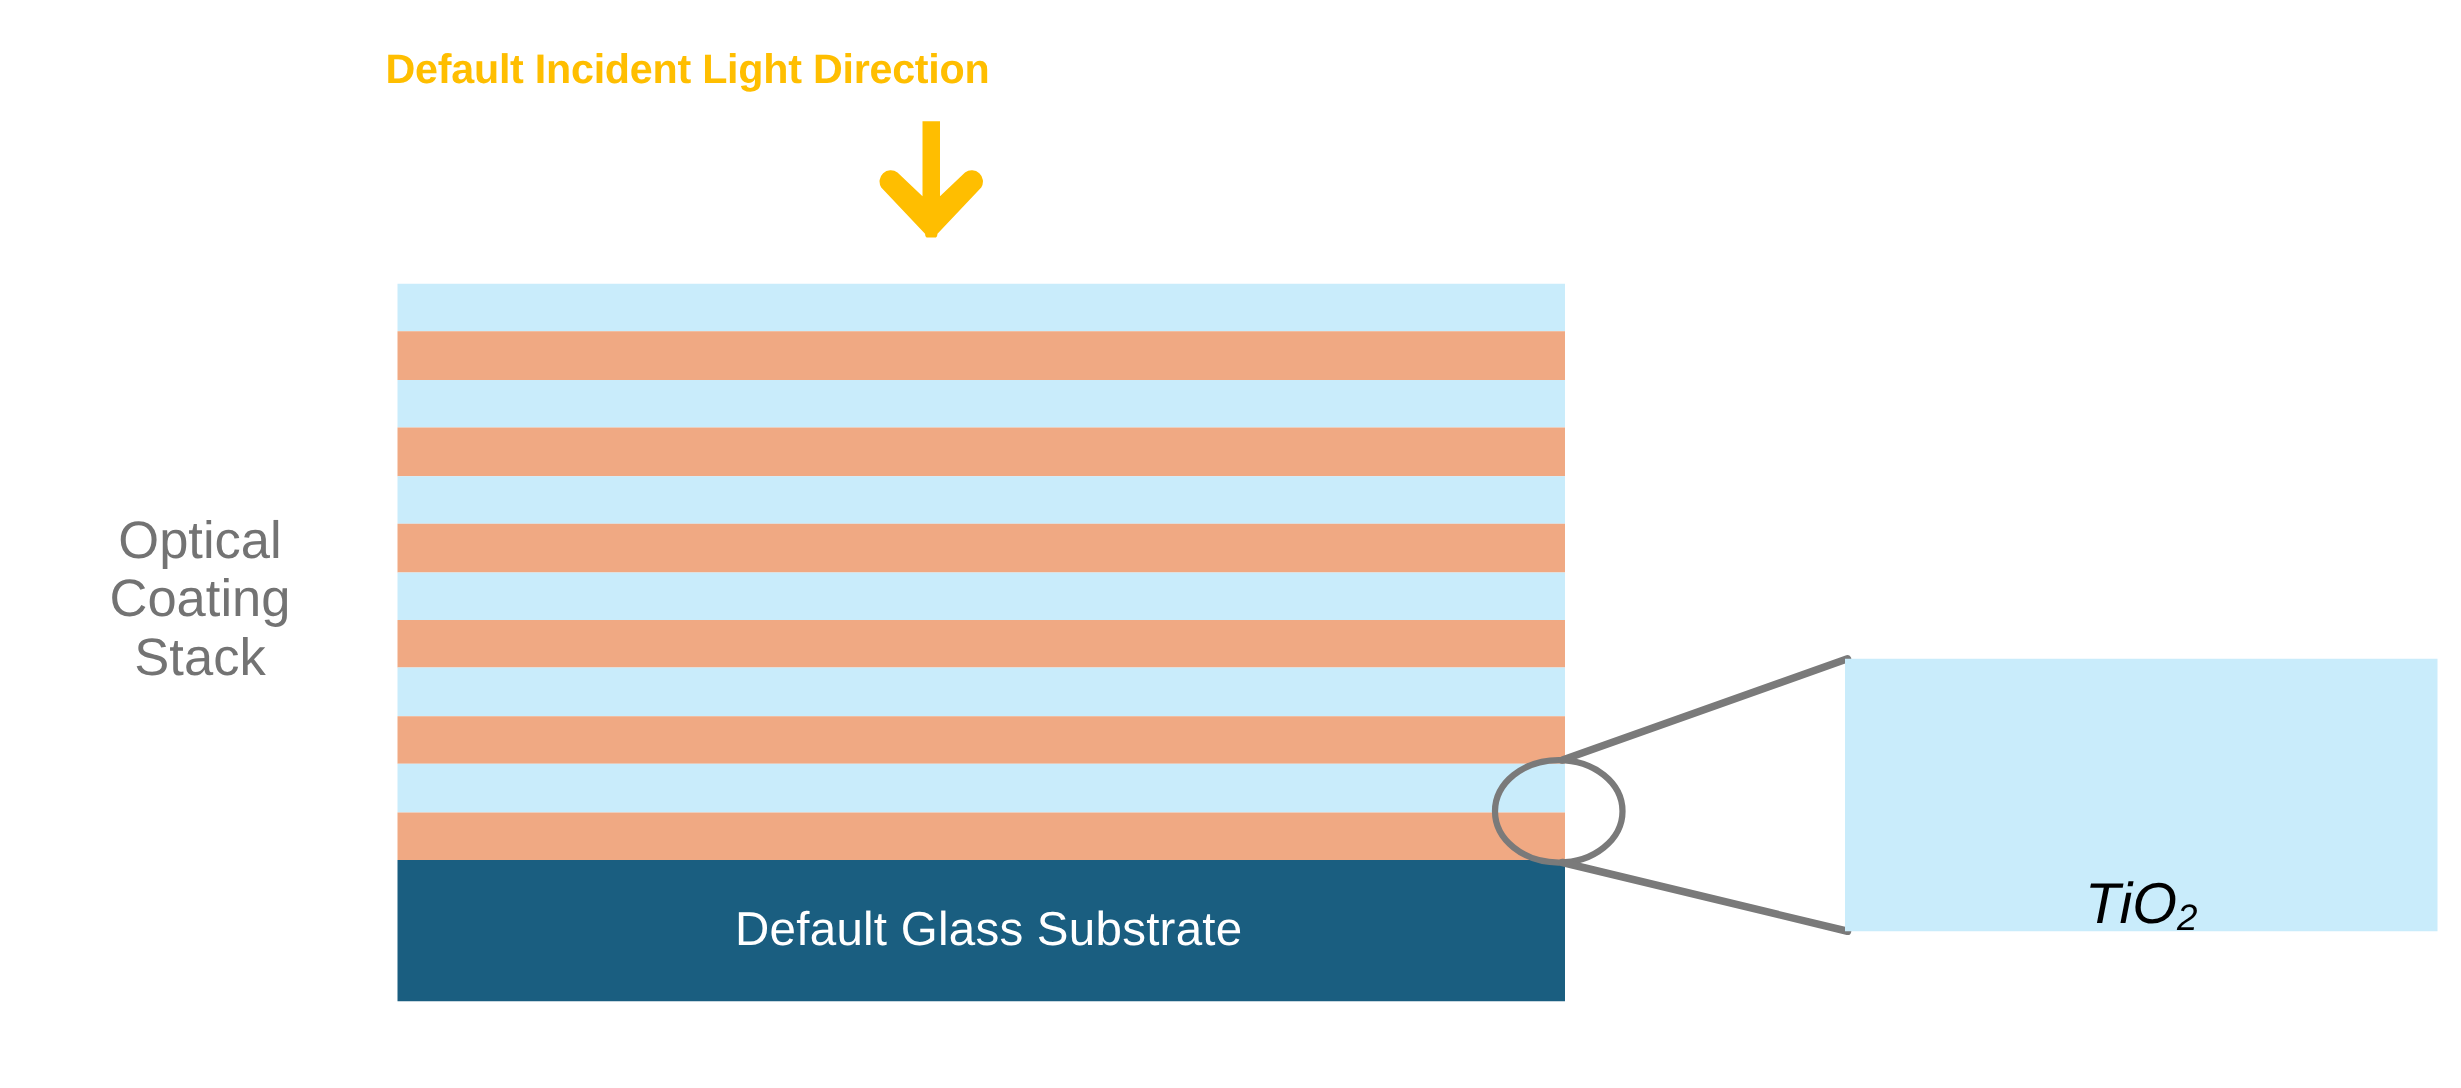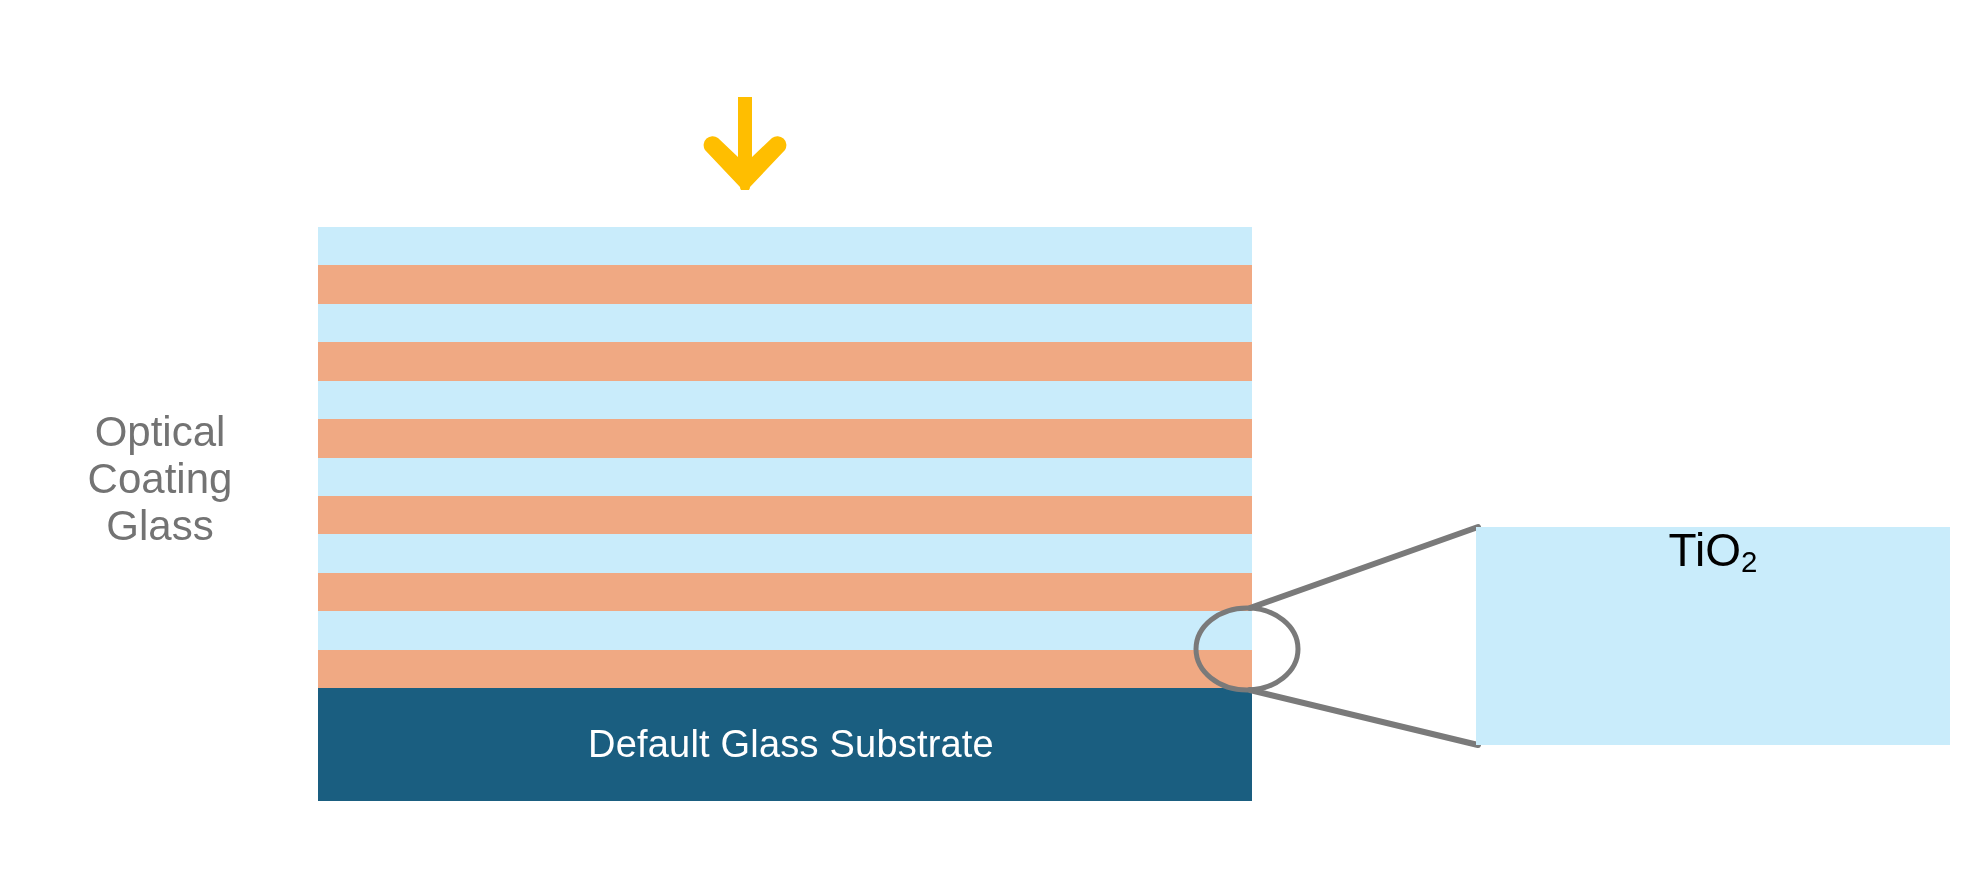--- a/index.html
+++ b/index.html
@@ -99,49 +99,51 @@
     left: 1476px;
     top: 527px;
     width: 474px;
     height: 218px;
     display: flex;
     flex-direction: column;
   }
   .detail-layer {
     flex: 1 1 0;
     display: flex;
-    align-items: flex-start;
+    align-items: flex-end;
     justify-content: center;
+    font-style: italic;
   }
   .detail-label {
     font-size: 46px;
     color: #000000;
     line-height: 1;
   }
   .detail-label sub {
     font-size: 0.64em;
     vertical-align: baseline;
     position: relative;
     top: 0.22em;
   }
 </style>
 </head>
 <body>
 
 <div id="canvas">
 
+  <div id="light-direction-label" style="color: rgb(255, 190, 0);">Default Incident Light Direction</div>
 
   <svg id="light-arrow" viewBox="0 0 104 95">
     <path d="M45 2 L59 2 L59 62 L79 43 a9 9 0 0 1 13 12 L57 92 a5 5 0 0 1 -10 0 L12 55 a9 9 0 0 1 13 -12 L45 62 Z" fill="#FFBE00"></path>
   </svg>
 
   <div id="stack-label">
     <div>Optical</div>
     <div>Coating</div>
-    <div>Glass</div>
+    <div>Stack</div>
   </div>
 
   <div id="coating-stack">
       <div class="coat-layer" style="background: rgb(201, 236, 251);"></div>
       <div class="coat-layer" style="background: rgb(240, 169, 131);"></div>
       <div class="coat-layer" style="background: rgb(201, 236, 251);"></div>
       <div class="coat-layer" style="background: rgb(240, 169, 131);"></div>
       <div class="coat-layer" style="background: rgb(201, 236, 251);"></div>
       <div class="coat-layer" style="background: rgb(240, 169, 131);"></div>
       <div class="coat-layer" style="background: rgb(201, 236, 251);"></div>

